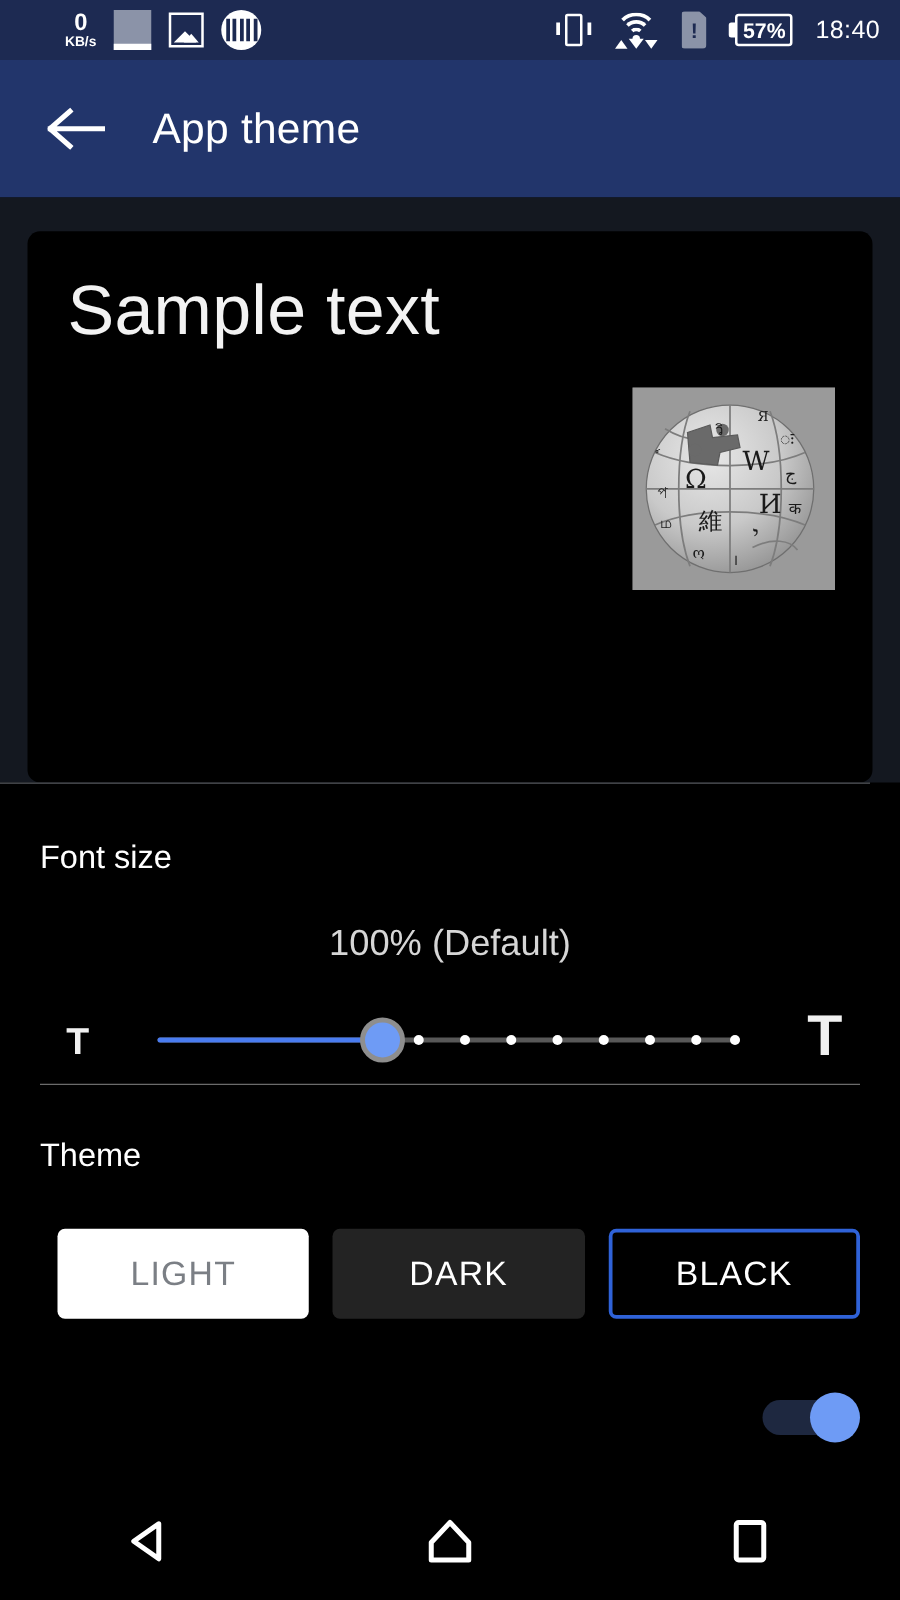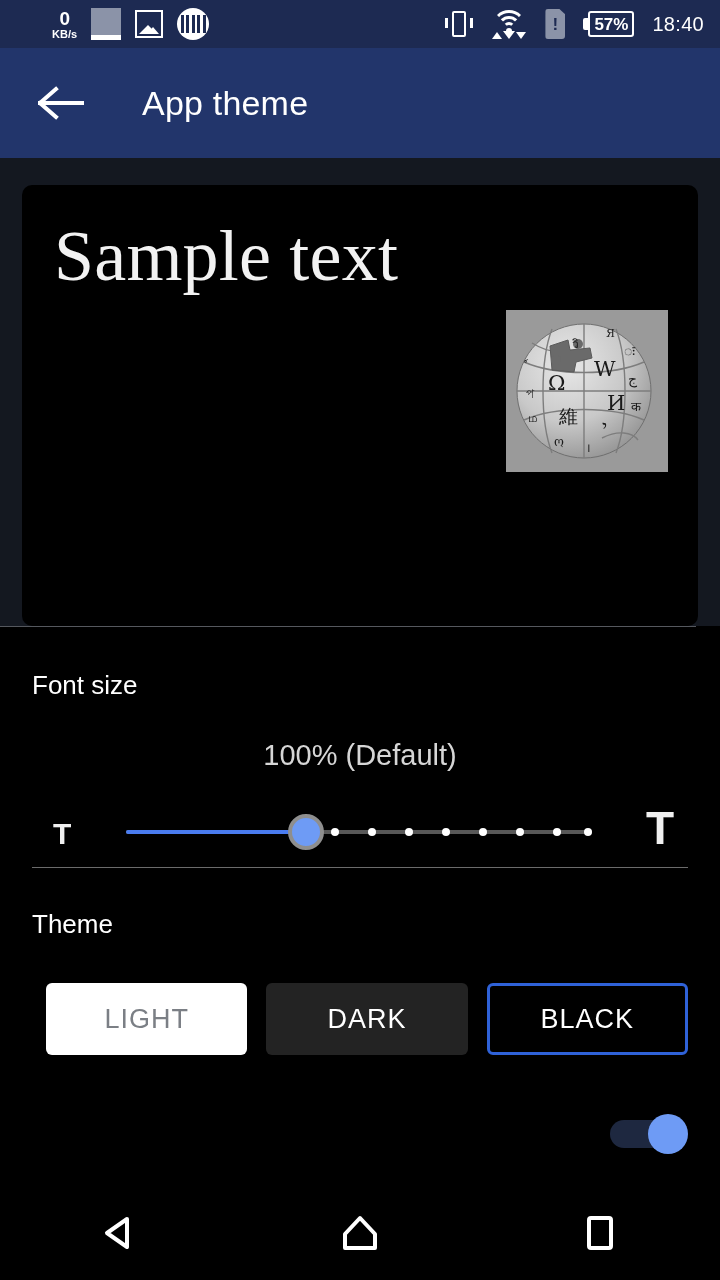--- a/index.html
+++ b/index.html
@@ -66,39 +66,39 @@
   .battery{ position:relative; display:flex; align-items:center; }
   .battery .cap{ width:5px; height:12px; background:#fff; border-radius:2px 0 0 2px; }
   .battery .body{ height:26px; border:2.5px solid #fff; border-radius:3px; padding:0 4px;
       display:flex;align-items:center;justify-content:center;}
   .battery .pct{ color:#fff; font-size:17px; font-weight:bold; line-height:1; }
   .clock{ color:#fff; font-size:20px; font-weight:500; letter-spacing:.3px; }
 
   
   .appbar{
     position:absolute; left:0; top:48px; width:720px; height:110px;
-    background:#22356b; display:flex; align-items:center;gap:20px;
+    background:#22356b; display:flex; align-items:center;
   }
   .backbtn{ width:70px; height:70px; margin-left:26px; display:flex; align-items:center; justify-content:center; }
   .backbtn svg{ display:block; }
   .appbar-title{ color:#fff; font-size:34px; font-weight:500; margin-left:26px; letter-spacing:.2px; }
 
   
   .preview-bg{
     position:absolute; left:0; top:158px; width:720px; height:468px;
     background:#141820;
   }
   .card{
     position:absolute; left:22px; top:27px; width:676px; height:441px;
     background:#000; border-radius:10px; overflow:hidden;
   }
   .card-inner{ padding:34px 32px 0 32px; position:relative; }
   .sample-title{
-    font-family:Liberation Serif, serif; color:#f2f2f2;
-    font-size:72px; font-weight:400; line-height:1.05; letter-spacing:.2px;
+    font-family:Liberation Sans, sans-serif; color:#f2f2f2;
+    font-size:56px; font-weight:400; line-height:1.05; letter-spacing:.2px;
   }
   .sample-body{
     color:#f1f1f1; font-size:30px; line-height:1.82; margin-top:28px;
     width:420px;
   }
   .globe{
     position:absolute; right:30px; top:125px; width:162px; height:162px;
     background:#9a9a9a; overflow:hidden;
   }
   .globe svg{ display:block; }

